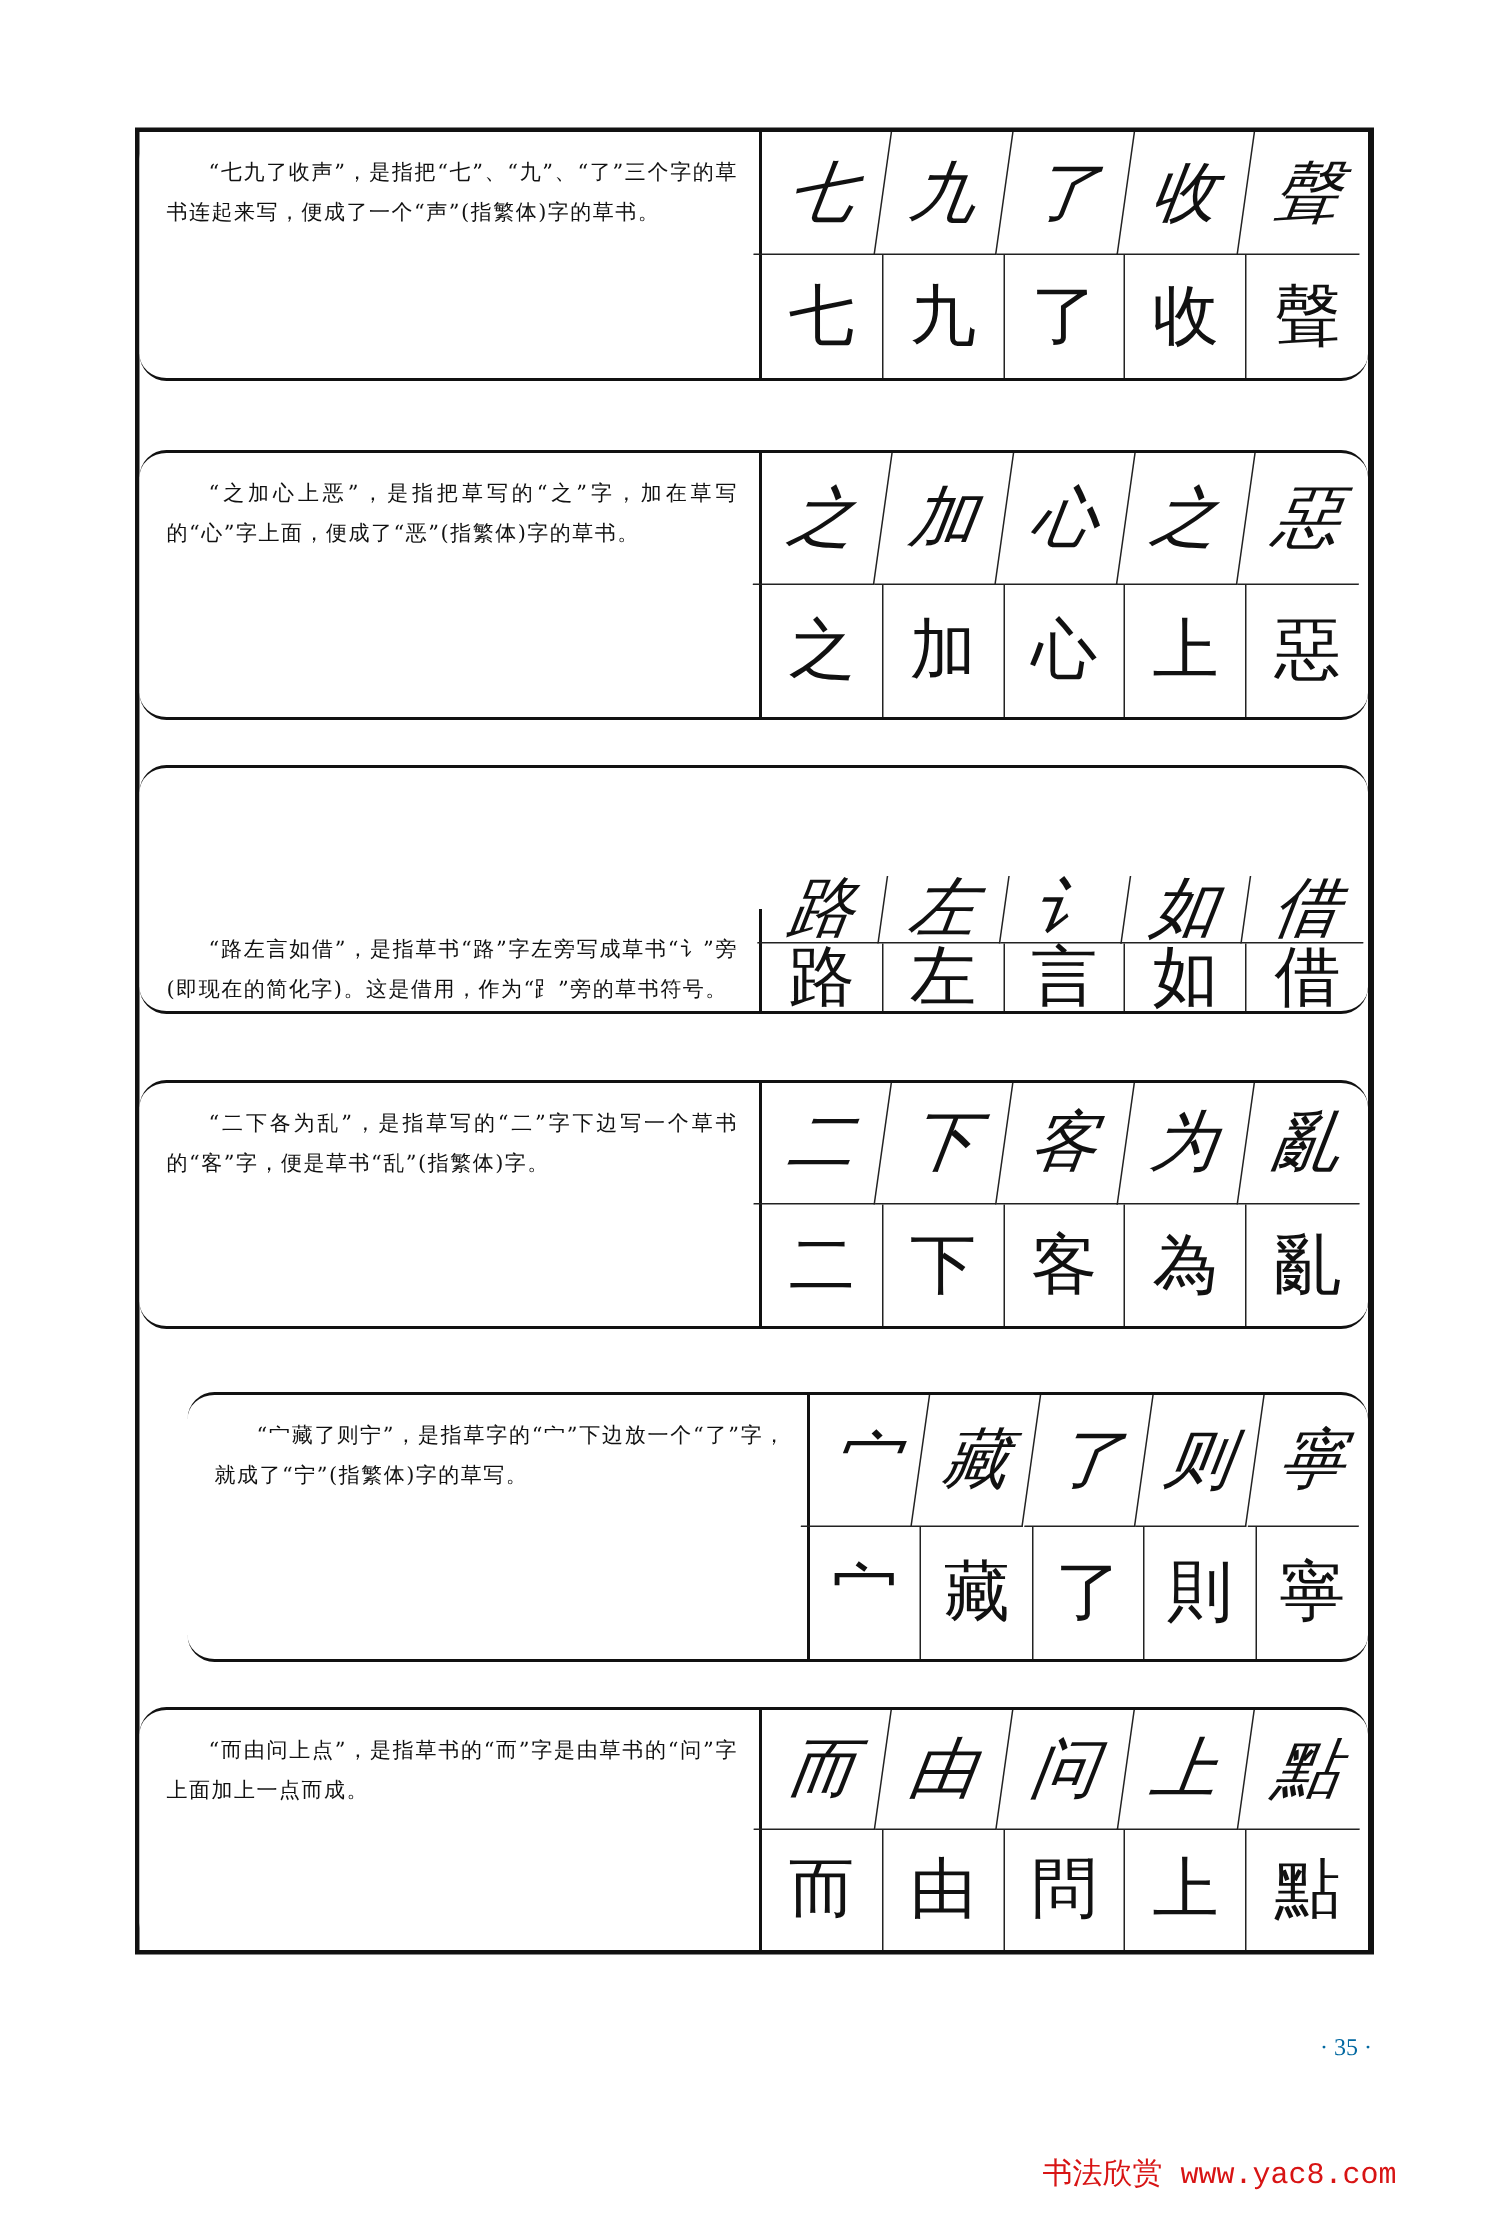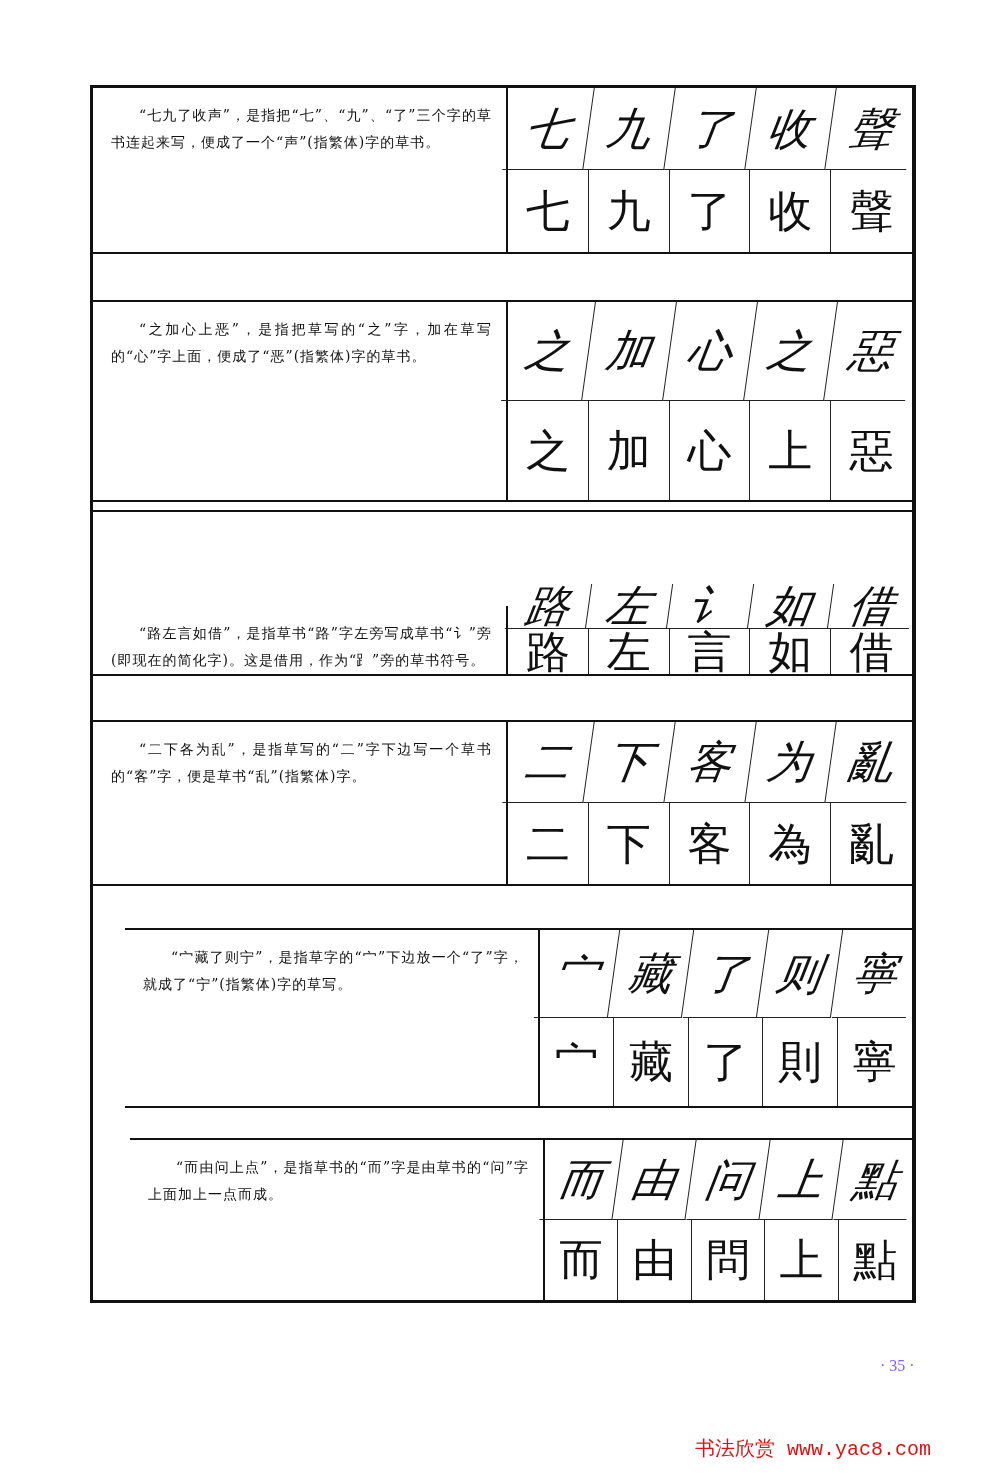--- a/index.html
+++ b/index.html
@@ -20,20 +20,21 @@
     box-sizing: border-box;
   }
   .section {
     position: absolute;
     left: 0; right: 0;
     display: flex;
     border-top: 2px solid #111;
     border-bottom: 2px solid #111;
     box-sizing: border-box;
     background: #fff;
+    border-radius: 18px;
   }
   .section.first { border-top: none; }
   .section.last { border-bottom: none; }
   .desc {
     width: 415px;
     box-sizing: border-box;
     padding: 14px 14px 0 18px;
     font-size: 14px;
     line-height: 27px;
     text-indent: 2em;
@@ -56,21 +57,21 @@
     line-height: 1;
   }
   .cell:nth-child(5n) { border-right: none; }
   .cell:nth-child(n+6) { border-bottom: none; }
   .cell.cursive { font-style: italic; font-weight: normal; transform: skewX(-8deg); }
   .page-number {
     position: absolute;
     left: 880px; top: 1357px;
     font-size: 16px;
     font-family: "Liberation Serif", serif;
-    color: #8b5cf6;
+    color: #0369a1;
   }
   .watermark {
     position: absolute;
     left: 695px; top: 1435px;
     font-size: 20px;
     color: #d81414;
     font-family: "Liberation Mono", "DejaVu Sans Mono", monospace;
     white-space: nowrap;
   }
 </style>
@@ -88,21 +89,21 @@
       <div class="cell cursive">收</div>
       <div class="cell cursive">聲</div>
       <div class="cell">七</div>
       <div class="cell">九</div>
       <div class="cell">了</div>
       <div class="cell">收</div>
       <div class="cell">聲</div>
     </div>
   </div>
 
-  <div class="section" style="top:212px; height:202px;">
+  <div class="section" style="top:212px; height:180px;">
     <div class="desc">“之加心上恶”，是指把草写的“之”字，加在草写的“心”字上面，便成了“恶”(指繁体)字的草书。</div>
     <div class="grid">
       <div class="cell cursive">之</div>
       <div class="cell cursive">加</div>
       <div class="cell cursive">心</div>
       <div class="cell cursive">之</div>
       <div class="cell cursive">惡</div>
       <div class="cell">之</div>
       <div class="cell">加</div>
       <div class="cell">心</div>
@@ -152,21 +153,21 @@
       <div class="cell cursive">则</div>
       <div class="cell cursive">寧</div>
       <div class="cell">宀</div>
       <div class="cell">藏</div>
       <div class="cell">了</div>
       <div class="cell">則</div>
       <div class="cell">寧</div>
     </div>
   </div>
 
-  <div class="section last" style="top:1050px; height:162px;margin-left:37px;">
+  <div class="section last" style="top:1050px; height:162px;">
     <div class="desc">“而由问上点”，是指草书的“而”字是由草书的“问”字上面加上一点而成。</div>
     <div class="grid">
       <div class="cell cursive">而</div>
       <div class="cell cursive">由</div>
       <div class="cell cursive">问</div>
       <div class="cell cursive">上</div>
       <div class="cell cursive">點</div>
       <div class="cell">而</div>
       <div class="cell">由</div>
       <div class="cell">問</div>

